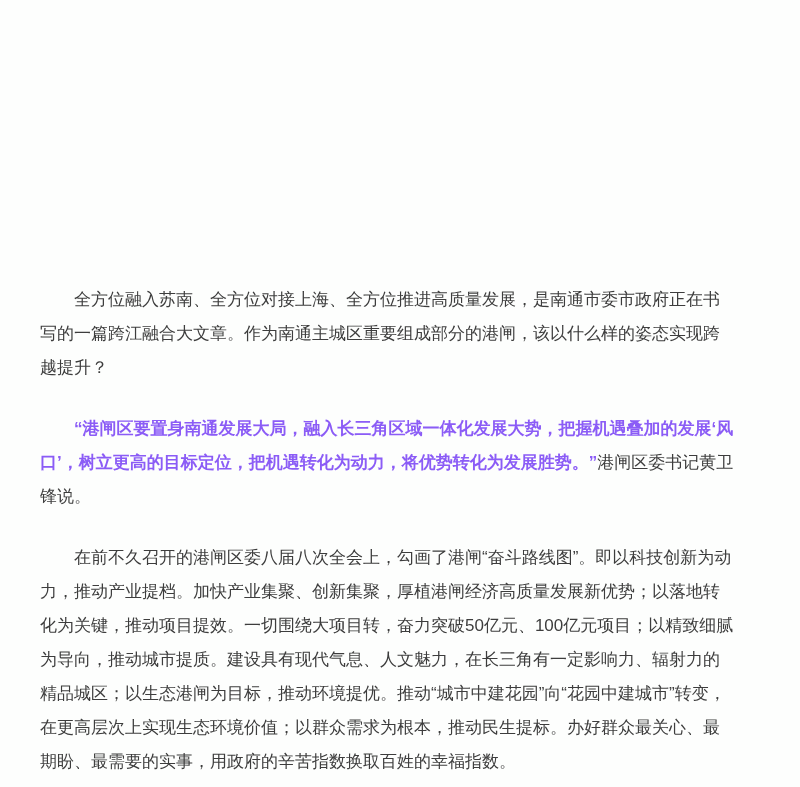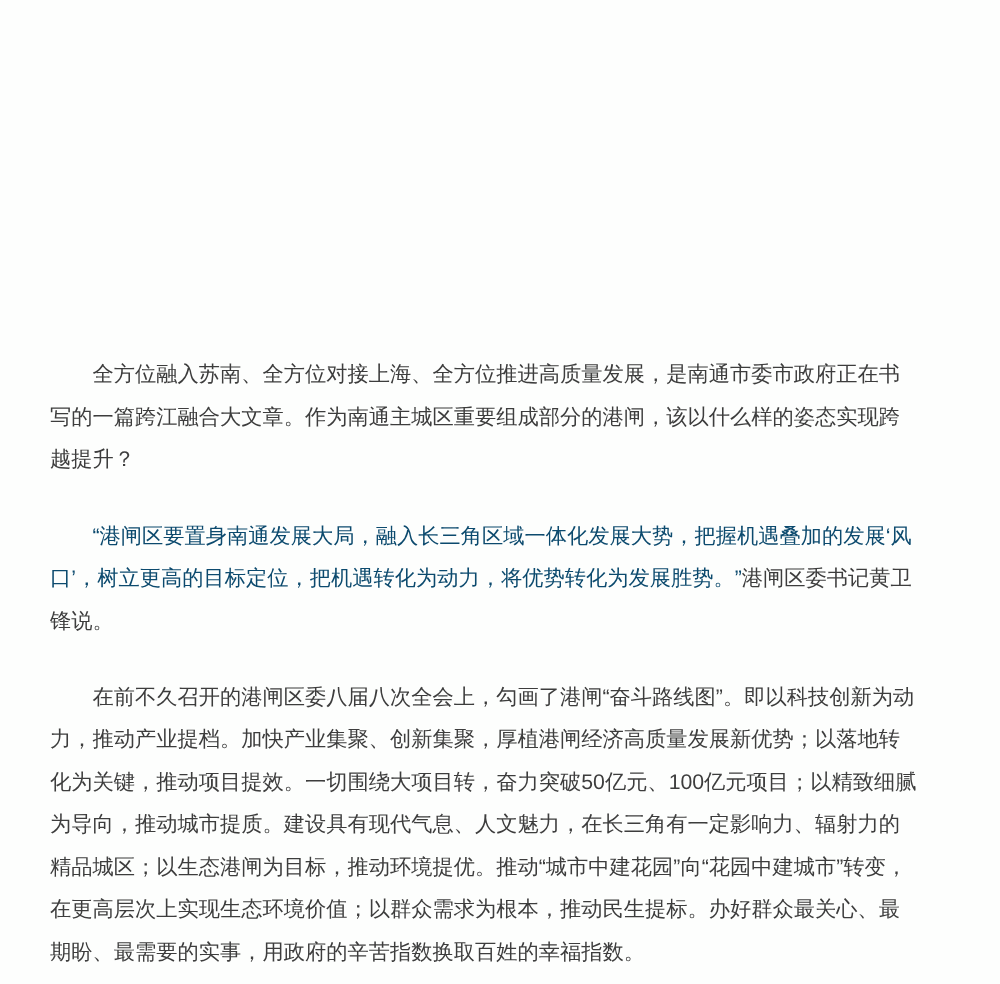--- a/index.html
+++ b/index.html
@@ -20,22 +20,22 @@
     color: #3d3d3d;
     font-size: 17px;
     line-height: 34px;
   }
   .para {
     margin: 0 0 27px 0;
     text-indent: 2em;
     max-width: 694px;
   }
   .para strong {
-    font-weight: 400;
-    color: #0c4a6e;
+    font-weight: 700;
+    color: #8b5cf6;
   }
 </style>
 </head>
 <body>
 
 <div class="article">
   <p class="para">全方位融入苏南、全方位对接上海、全方位推进高质量发展，是南通市委市政府正在书写的一篇跨江融合大文章。作为南通主城区重要组成部分的港闸，该以什么样的姿态实现跨越提升？</p>
 
   <p class="para"><strong>“港闸区要置身南通发展大局，融入长三角区域一体化发展大势，把握机遇叠加的发展‘风口’，树立更高的目标定位，把机遇转化为动力，将优势转化为发展胜势。”</strong><span>港闸区委书记黄卫锋说。</span></p>
 

